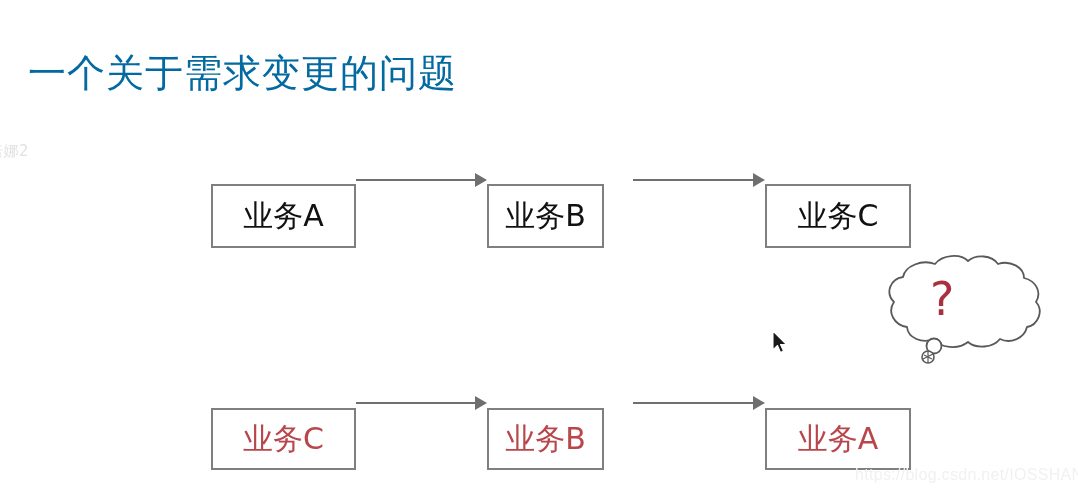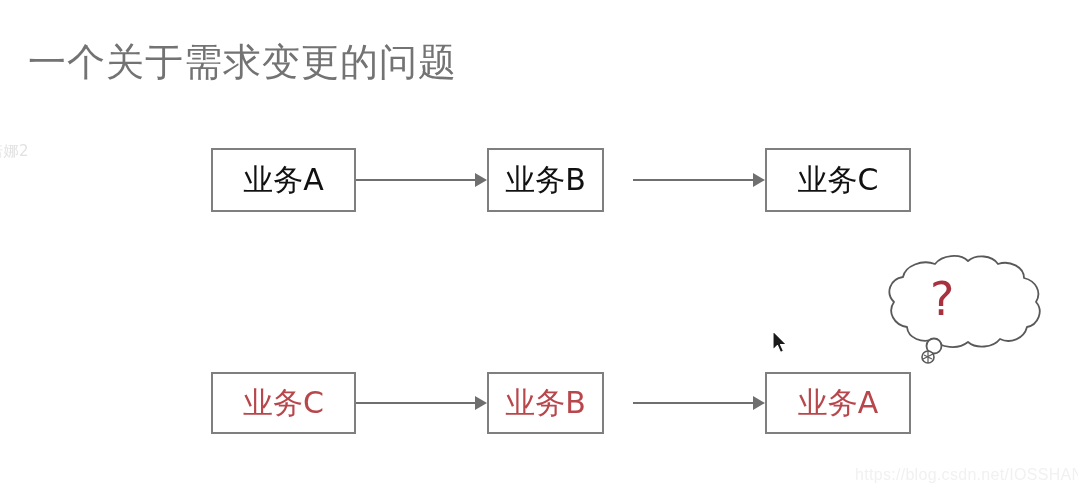--- a/index.html
+++ b/index.html
@@ -15,25 +15,25 @@
     width: 1078px;
     height: 498px;
     background: #ffffff;
     overflow: hidden;
   }
 
   
   .page-title {
     position: absolute;
     left: 28px;
-    top: 38px;
+    top: 49px;
     font-size: 38px;
     line-height: 48px;
     letter-spacing: 1px;
-    color: #737373;
+    color: #0369a1;
     font-weight: 400;
     white-space: nowrap;
     font-family: "DejaVu Sans", "Liberation Sans", sans-serif;
   }
 
   
   .watermark-left {
     position: absolute;
     left: -12px;
     top: 142px;
@@ -60,20 +60,21 @@
     box-sizing: border-box;
     border: 2px solid #7f7f7f;
     background: #ffffff;
     display: flex;
     align-items: center;
     justify-content: center;
     font-size: 30px;
     line-height: 1;
     white-space: nowrap;
     font-family: "DejaVu Sans", "Liberation Sans", sans-serif;
+    margin-top: 36px;
   }
   .flow-box.dark { color: #111111; }
   .flow-box.red  { color: #b8474c; }
 
   
   .r1 { top: 148px; height: 64px; }
   
   .r2 { top: 372px; height: 62px; }
 
   .col1 { left: 211px; width: 145px; }

